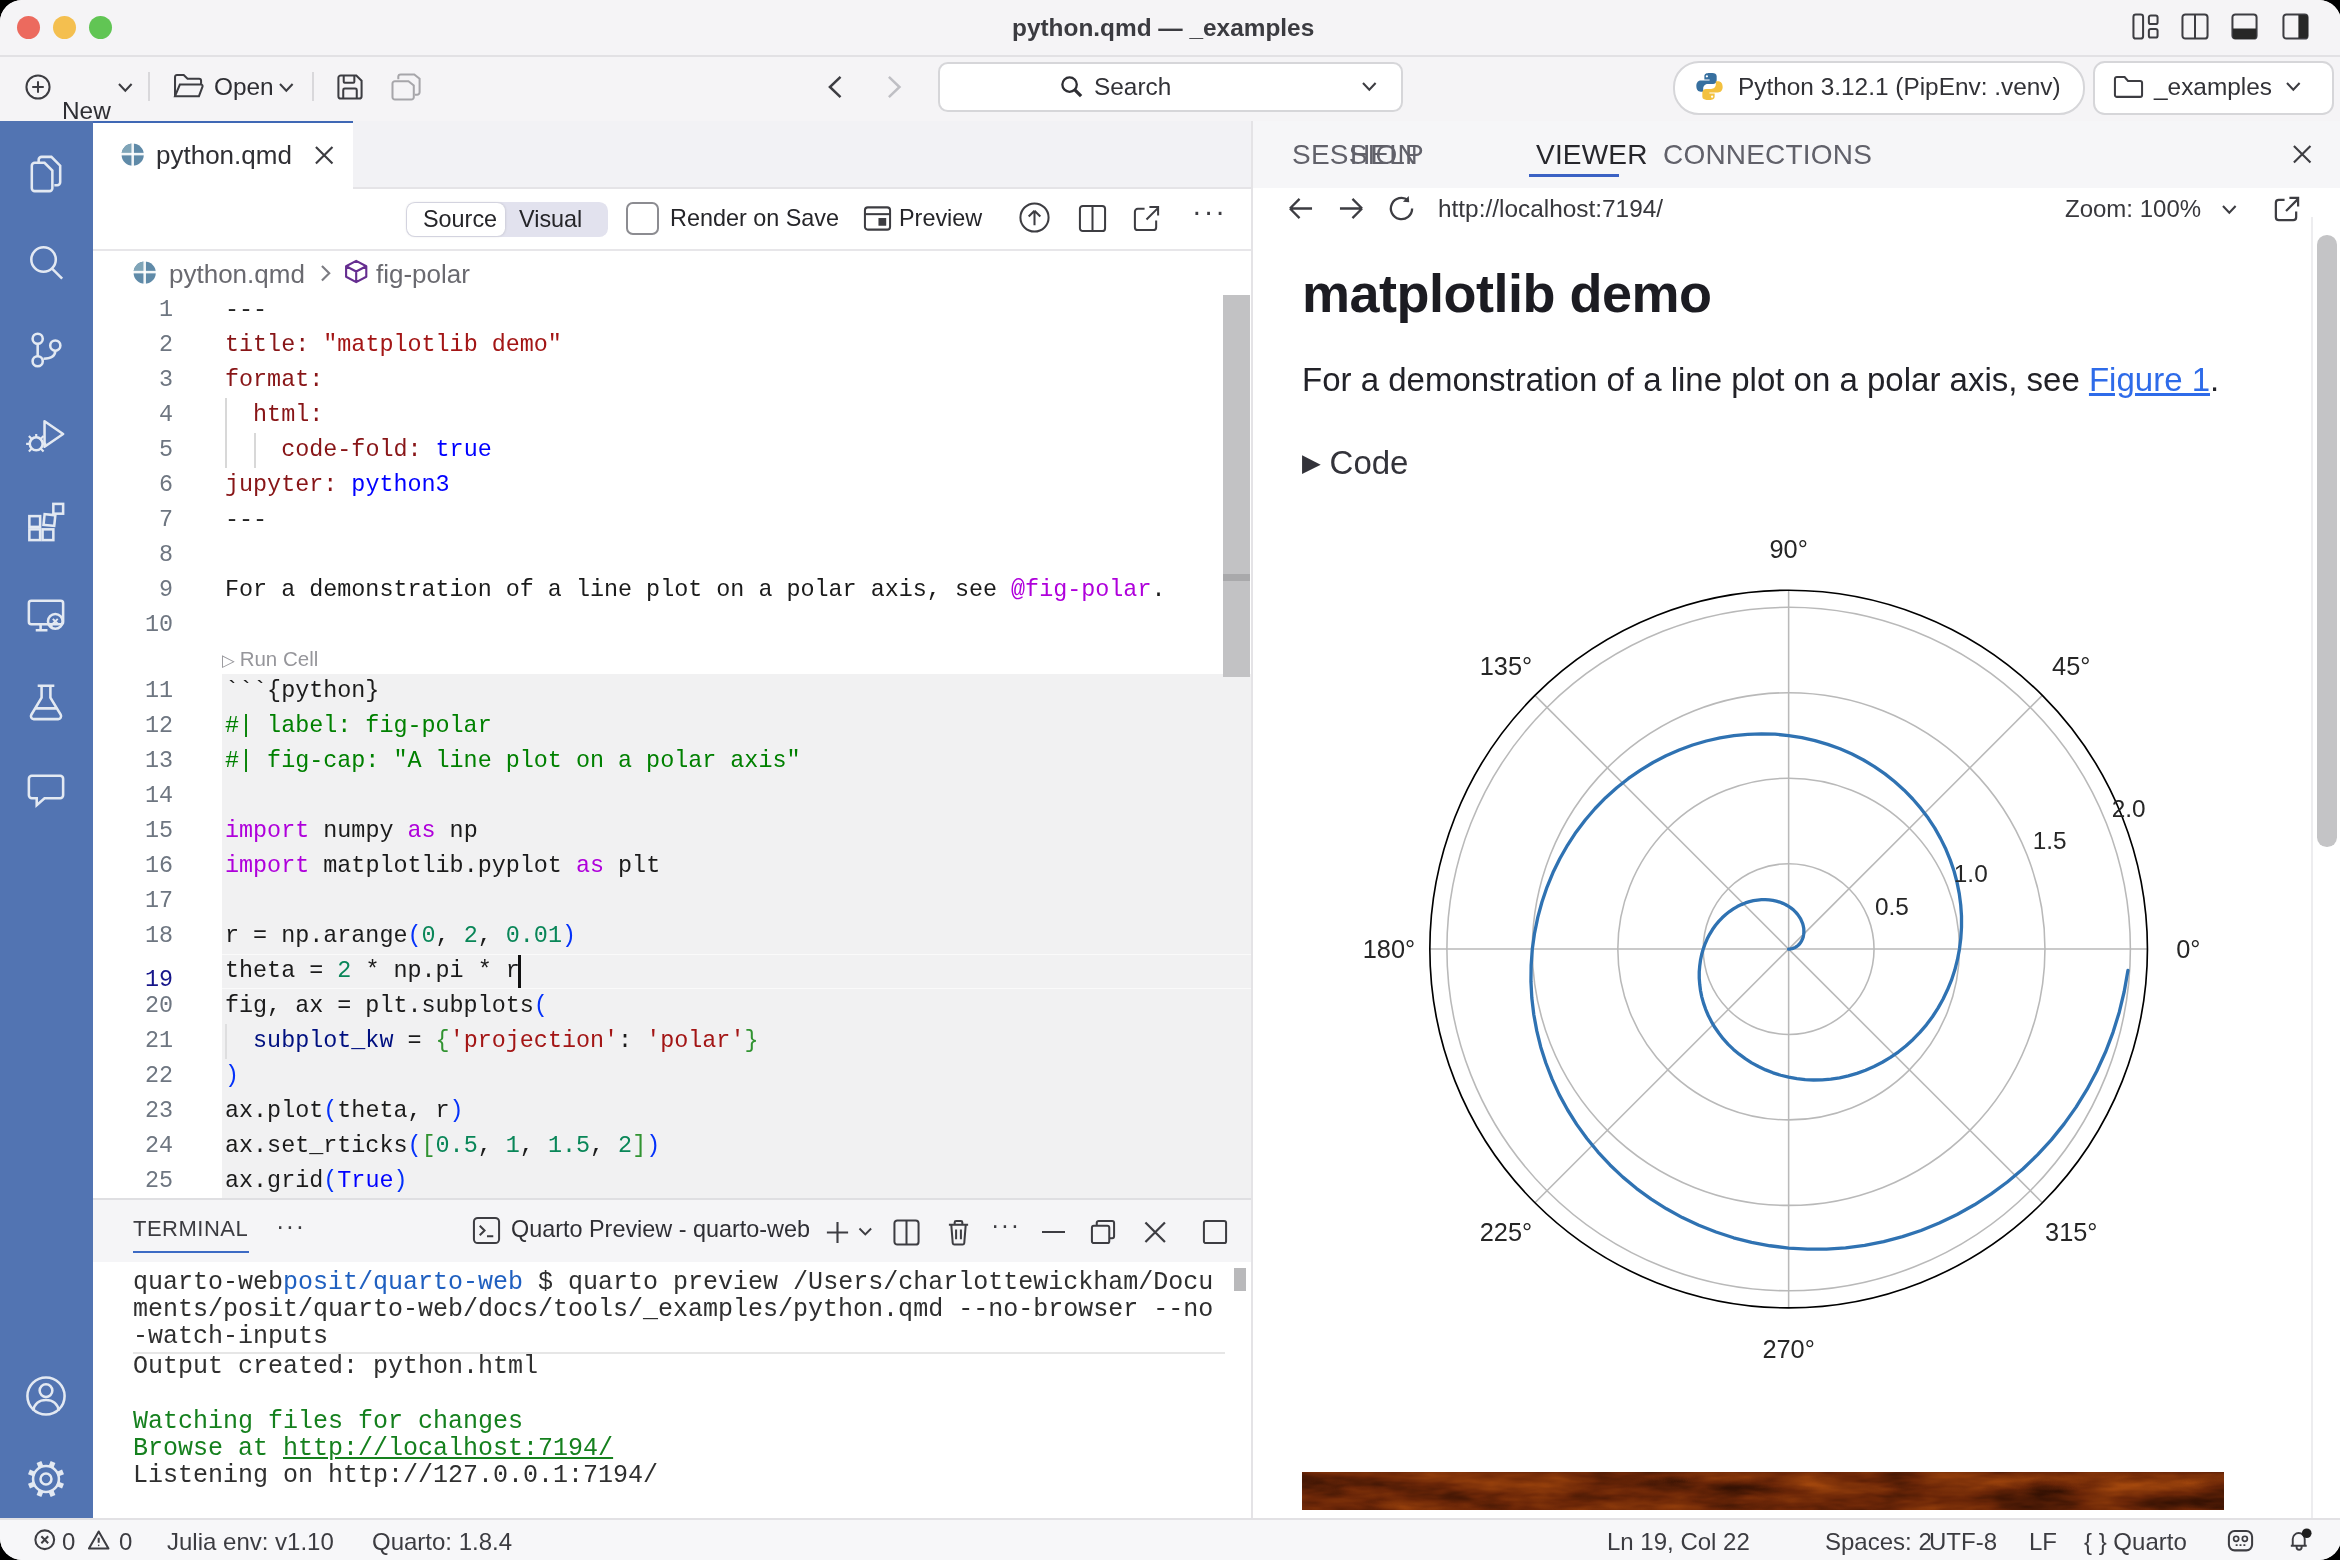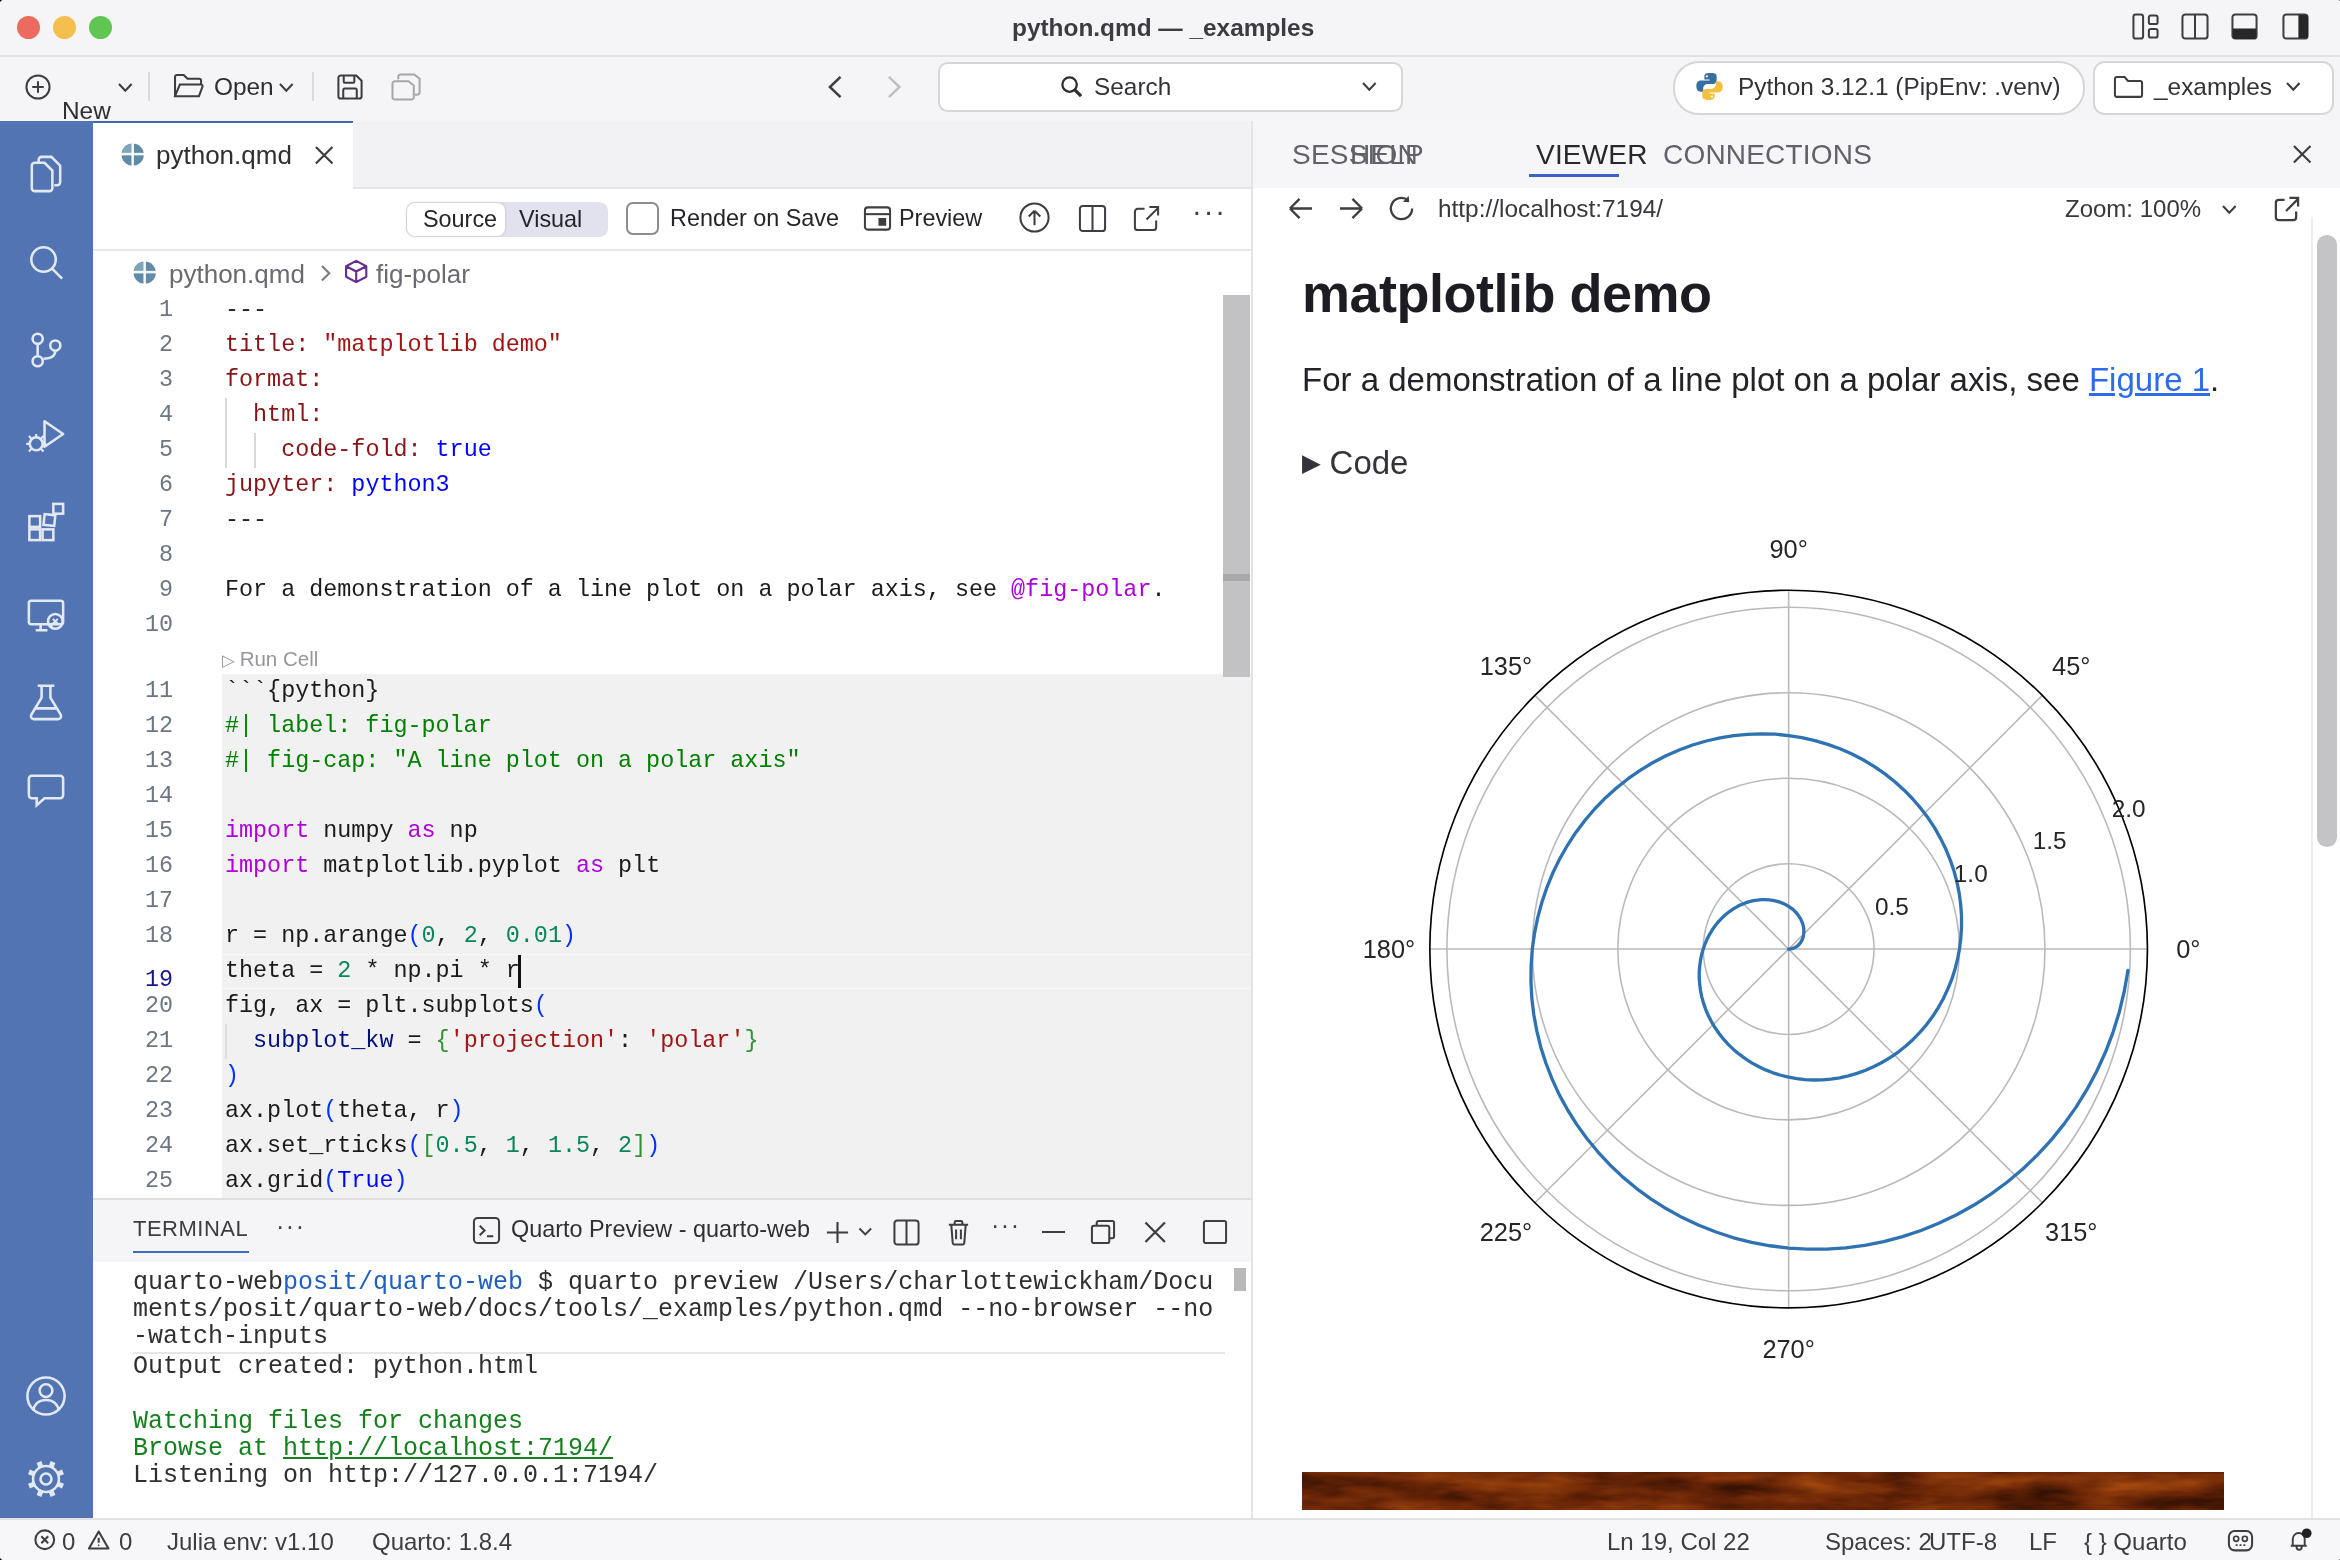--- a/index.html
+++ b/index.html
@@ -1,16 +1,16 @@
 <!DOCTYPE html>
 <html><head>
 <meta charset="utf-8">
 <style>
   html,body{margin:0;padding:0;background:#000;}
-  #win{position:relative;width:2341px;height:1560px;background:#fff;border-radius:4px;overflow:hidden;font-family:"Liberation Sans",sans-serif;}
+  #win{position:relative;width:2341px;height:1560px;background:#fff;border-radius:22px;overflow:hidden;font-family:"Liberation Sans",sans-serif;}
   .abs{position:absolute;}
   svg{display:block;}
   .ic{stroke:#3d3d42;fill:none;stroke-width:2.1;}
   .icw{stroke:#e3e9f2;fill:none;stroke-width:2.6;}
   .cl{position:absolute;left:225px;height:35px;line-height:35px;font-family:"Liberation Mono",monospace;font-size:23.4px;white-space:pre;color:#1b1b1b;}
   .ln{position:absolute;left:93px;width:80px;height:35px;line-height:35px;font-family:"Liberation Mono",monospace;font-size:23.4px;text-align:right;color:#6e7681;}
   .tl{position:absolute;left:133px;height:27px;line-height:27px;font-family:"Liberation Mono",monospace;font-size:25px;white-space:pre;color:#2f2f2f;}
   .k{color:#881517;} .s{color:#a31515;} .b{color:#0000ff;} .n{color:#098658;}
   .p{color:#af00db;} .c{color:#008000;} .v{color:#001080;} .br{color:#0431fa;} .g{color:#319331;}
   .ptab{position:absolute;top:121px;height:67px;line-height:67px;font-size:28px;letter-spacing:0.2px;color:#61616a;}

